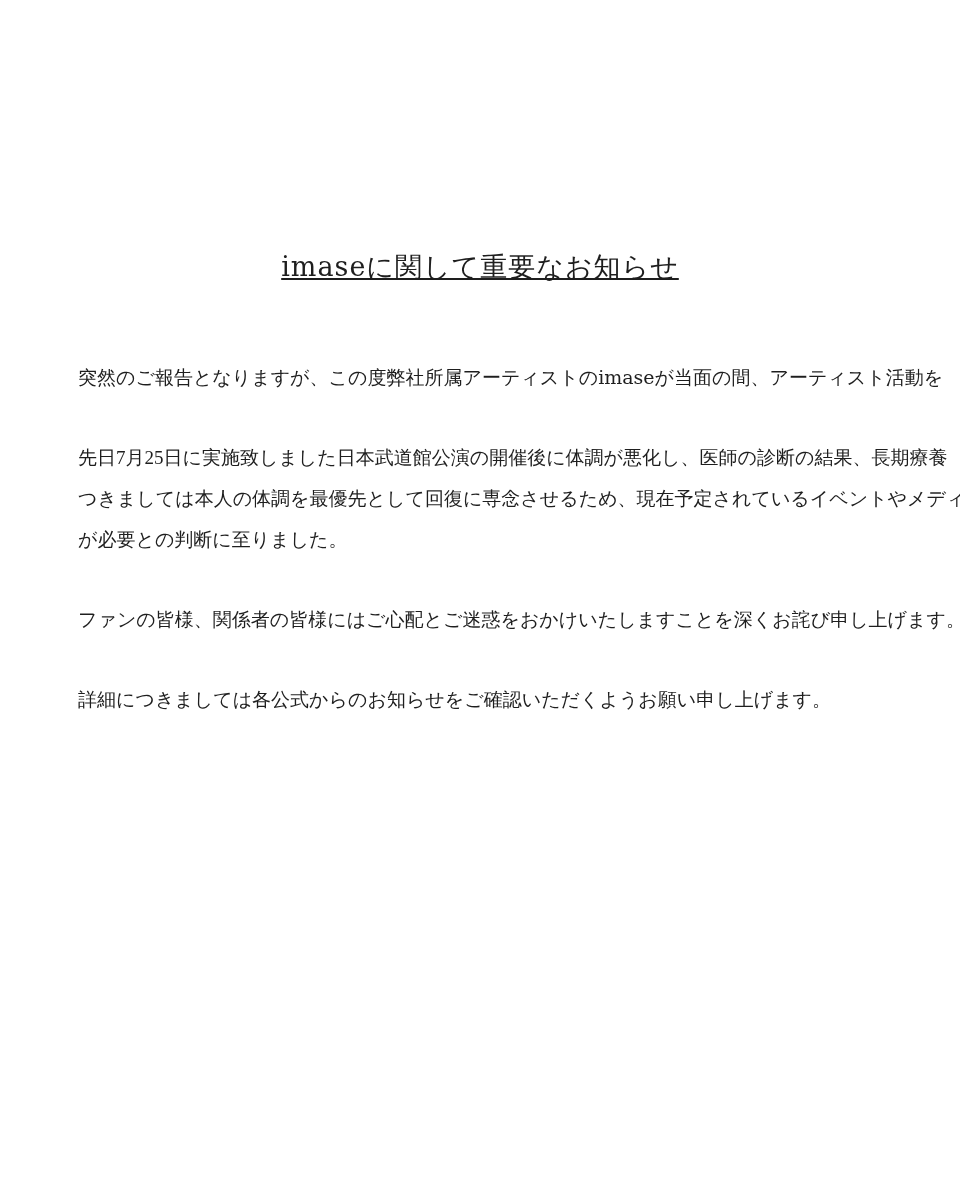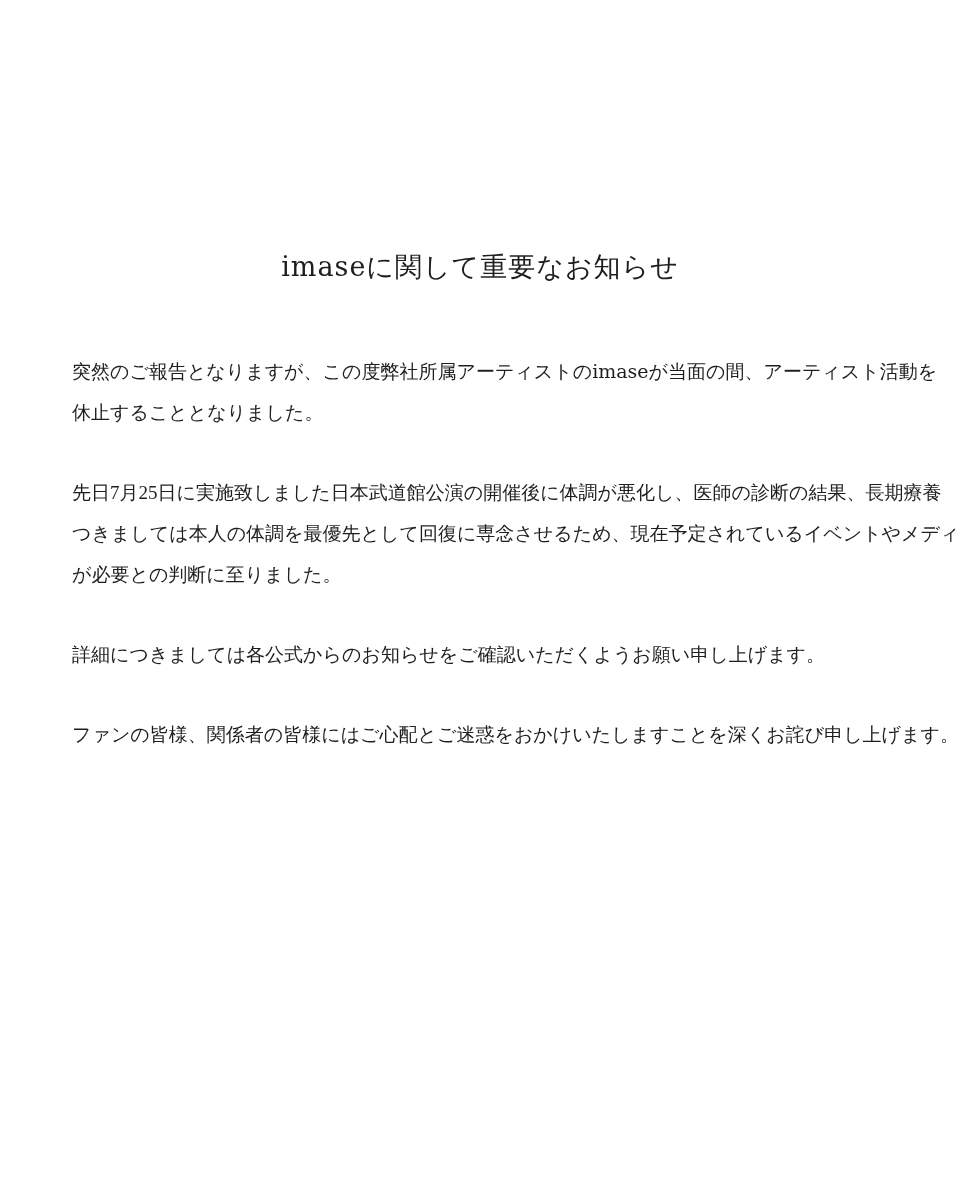--- a/index.html
+++ b/index.html
@@ -21,33 +21,34 @@
     top: 249px;
     left: 0;
     width: 100%;
     margin: 0;
     text-align: center;
     font-size: 27px;
     font-weight: 400;
     letter-spacing: 1px;
     line-height: 36px;
     color: #1e1e1e;
+    text-decoration: underline;
   }
   .content {
     position: absolute;
     top: 351px;
     left: 72px;
     width: 828px;
     font-size: 19px;
     line-height: 41px;
     font-weight: 400;
     color: #1e1e1e;
   }
   .para {
-    margin: 0;
+    margin: 6px;
     padding: 0;
   }
   .para + .para {
     margin-top: 39px;
     font-family: Liberation Serif, serif;
   }
   .line {
     display: block;
     white-space: nowrap;
   }
@@ -56,34 +57,33 @@
 <body>
 
 <div class="page">
 
   <h1 class="title">imaseに関して重要なお知らせ</h1>
 
   <main class="content">
 
     <p class="para">
       <span class="line">突然のご報告となりますが、この度弊社所属アーティストのimaseが当面の間、アーティスト活動を</span>
-      <span class="line">休止することとなりました。</span>
     </p>
 
     <p class="para">
       <span class="line">先日7月25日に実施致しました日本武道館公演の開催後に体調が悪化し、医師の診断の結果、長期療養</span>
       <span class="line">つきましては本人の体調を最優先として回復に専念させるため、現在予定されているイベントやメディ</span>
       <span class="line">が必要との判断に至りました。</span>
     </p>
 
     <p class="para">
-      <span class="line">詳細につきましては各公式からのお知らせをご確認いただくようお願い申し上げます。</span>
+      <span class="line">ファンの皆様、関係者の皆様にはご心配とご迷惑をおかけいたしますことを深くお詫び申し上げます。</span>
     </p>
 
     <p class="para">
-      <span class="line">ファンの皆様、関係者の皆様にはご心配とご迷惑をおかけいたしますことを深くお詫び申し上げます。</span>
+      <span class="line">詳細につきましては各公式からのお知らせをご確認いただくようお願い申し上げます。</span>
     </p>
 
     <p class="para">
     </p>
 
   </main>
 </div>
 
 </body></html>

